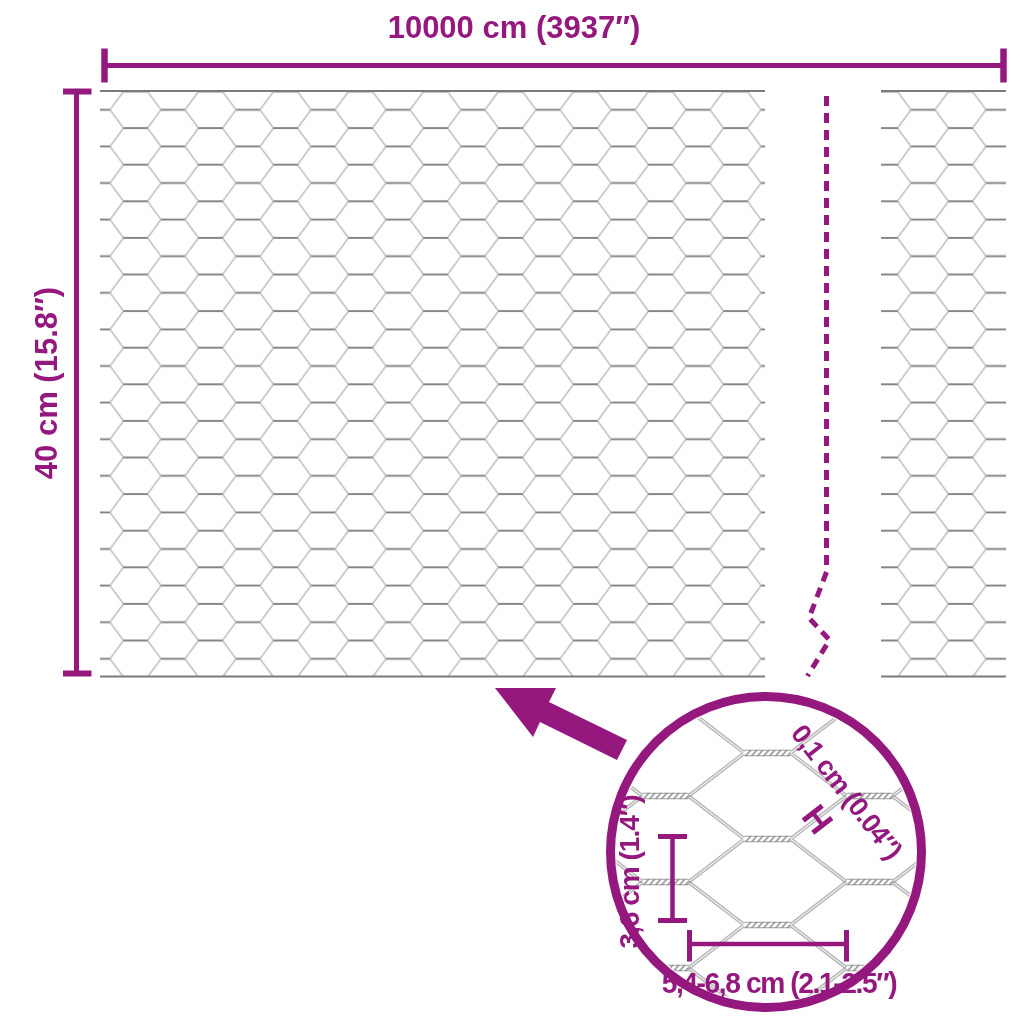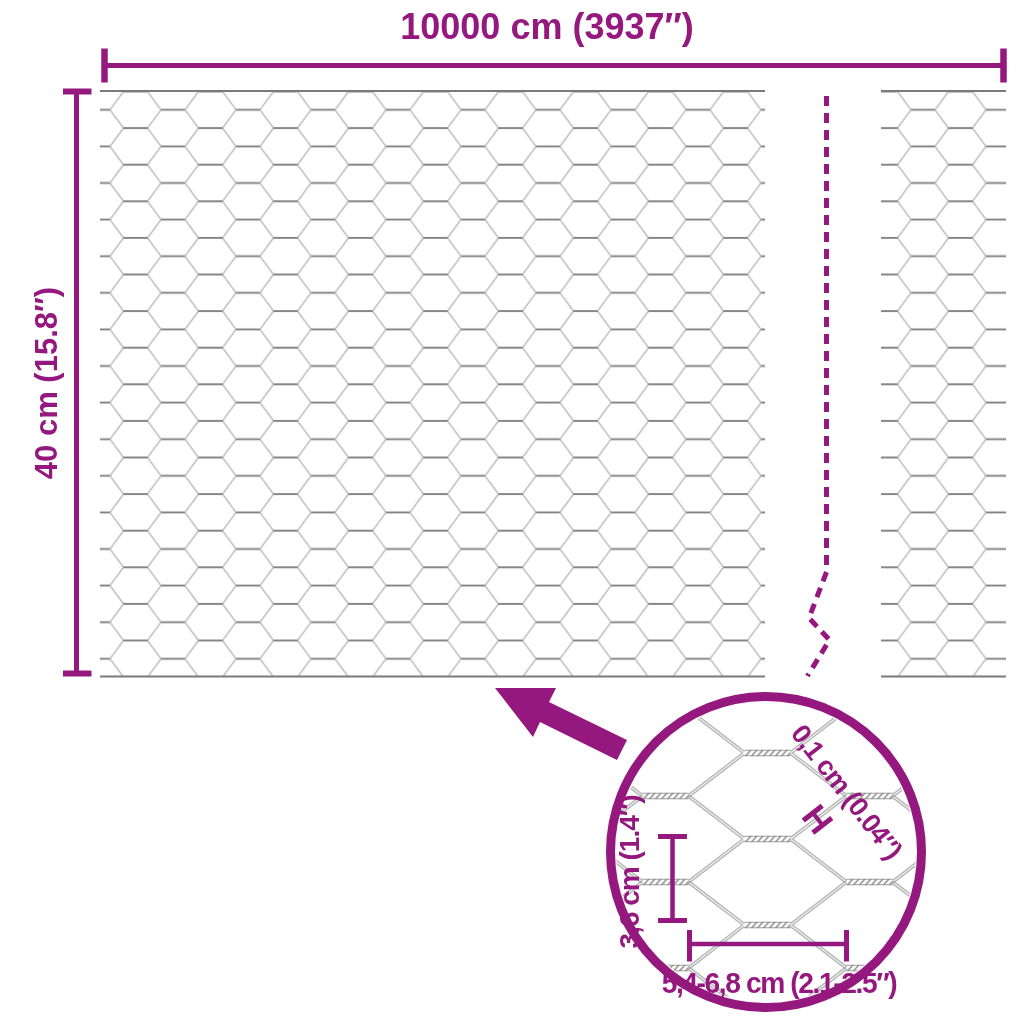--- a/index.html
+++ b/index.html
@@ -1,20 +1,20 @@
 <!DOCTYPE html>
 <html><head>
 <meta charset="utf-8">
 <style>
   html,body{margin:0;padding:0;background:#ffffff;}
   .stage{position:relative;width:1024px;height:1024px;background:#ffffff;overflow:hidden;
          font-family:"Liberation Sans","DejaVu Sans",sans-serif;}
   .stage svg{position:absolute;left:0;top:0;}
   .lbl{position:absolute;font-weight:700;color:#95187F;white-space:nowrap;line-height:1;}
-  .lbl-roll-length{left:547px;top:27px;font-size:36px;transform:translate(-50%,-50%);}
+  .lbl-roll-length{left:514px;top:27px;font-size:31px;transform:translate(-50%,-50%);}
   .lbl-roll-height{left:46px;top:383px;font-size:31px;transform:translate(-50%,-50%) rotate(-90deg);}
   .lbl-wire{left:846px;top:792px;font-size:27px;letter-spacing:-1px;transform:translate(-50%,-50%) rotate(52deg);}
   .lbl-gauge{left:818px;top:819px;font-size:35px;transform:translate(-50%,-50%) rotate(52deg);}
   .lbl-mesh-height{left:630px;top:872px;font-size:28px;letter-spacing:-1px;transform:translate(-50%,-50%) rotate(-90deg);}
   .lbl-mesh-width{left:779px;top:983px;font-size:30px;letter-spacing:-1.5px;transform:translate(-50%,-50%) scaleX(.94);}
   
   .ws{stroke:#a6a6a6;stroke-width:1.2;}
   .wd{stroke:#7a7a7a;stroke-width:1.8;}
   .wd2{stroke:#7a7a7a;stroke-width:2.2;}
   .wl{stroke:#9d9d9d;stroke-width:1.1;fill:none;}

